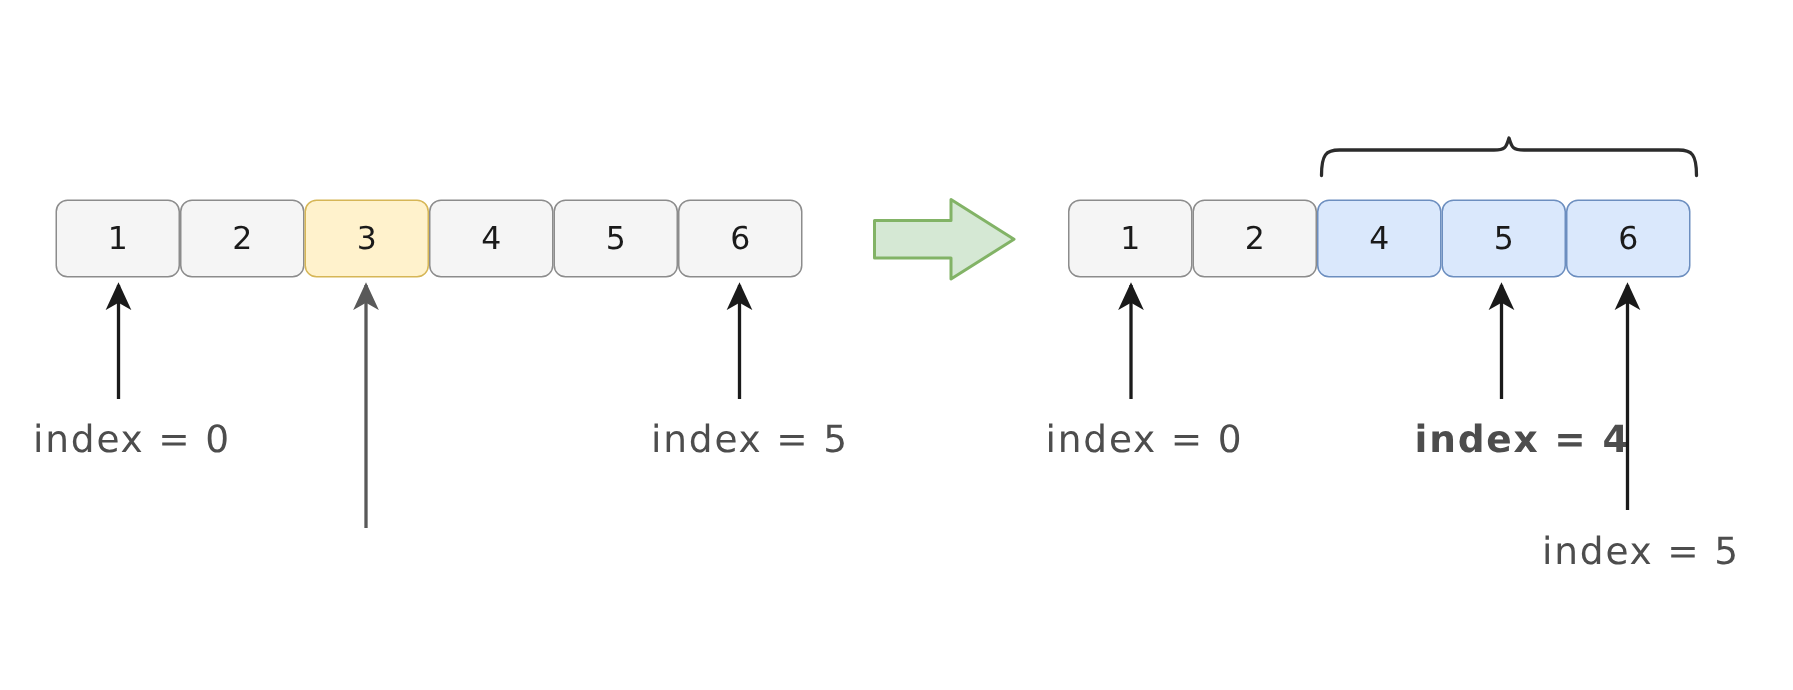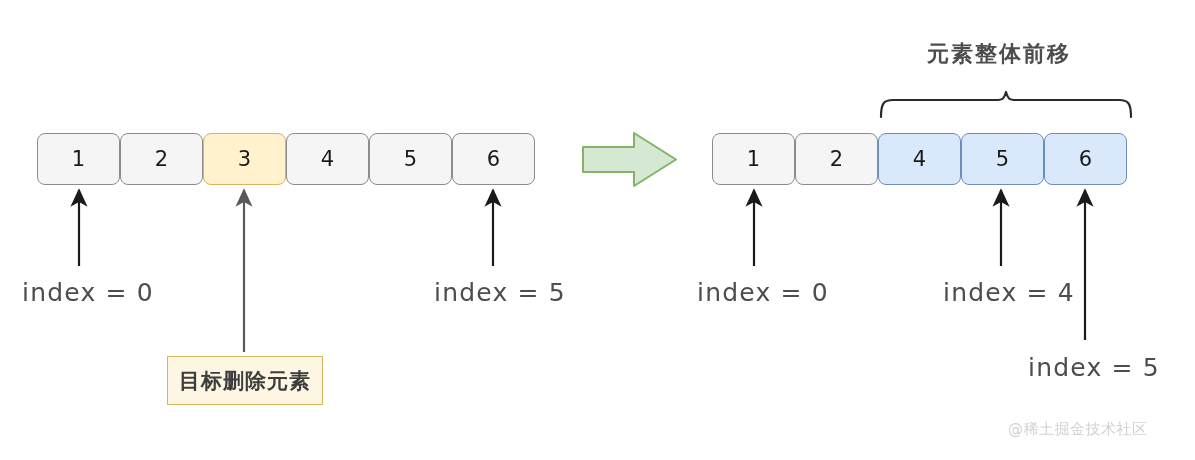--- a/index.html
+++ b/index.html
@@ -107,28 +107,25 @@
   <div class="cell cell-plain" style="left:712px; top:133px; width:83px;">1</div>
   <div class="cell cell-plain" style="left:795px; top:133px; width:83px;">2</div>
   <div class="cell cell-blue" style="left:878px; top:133px; width:83px;">4</div>
   <div class="cell cell-blue" style="left:961px; top:133px; width:83px;">5</div>
   <div class="cell cell-blue" style="left:1044px; top:133px; width:83px;">6</div>
 
   <div class="idx-label" style="left:22px; top:280px;">index = 0</div>
   <div class="idx-label" style="left:434px; top:280px;">index = 5</div>
 
   <div class="idx-label" style="left:697px; top:280px;">index = 0</div>
-  <div class="idx-label" style="left:943px; top:280px;">index = 4</div>
+  <div class="idx-label" style="left:943px; top:280px;font-weight:bold;">index = 4</div>
   <div class="idx-label" style="left:1028px; top:355px;">index = 5</div>
 
-  <div class="note-box" style="left:167px; top:356px; width:156px; height:49px;">目标删除元素</div>
 
-  <div class="brace-title" style="left:927px; top:43px;">元素整体前移</div>
 
-  <div class="watermark" style="left:1008px; top:420px;">@稀土掘金技术社区</div>
 
   <svg class="overlay" viewBox="0 0 1195 460" xmlns="http://www.w3.org/2000/svg">
     <defs>
       <marker id="arrowBlack" markerWidth="9" markerHeight="9" refX="7.6" refY="4.5" orient="auto" markerUnits="strokeWidth">
         <path d="M0,0.6 L8.4,4.5 L0,8.4 L2.2,4.5 Z" fill="#1a1a1a"></path>
       </marker>
       <marker id="arrowGray" markerWidth="9" markerHeight="9" refX="7.6" refY="4.5" orient="auto" markerUnits="strokeWidth">
         <path d="M0,0.6 L8.4,4.5 L0,8.4 L2.2,4.5 Z" fill="#595959"></path>
       </marker>
     </defs>

